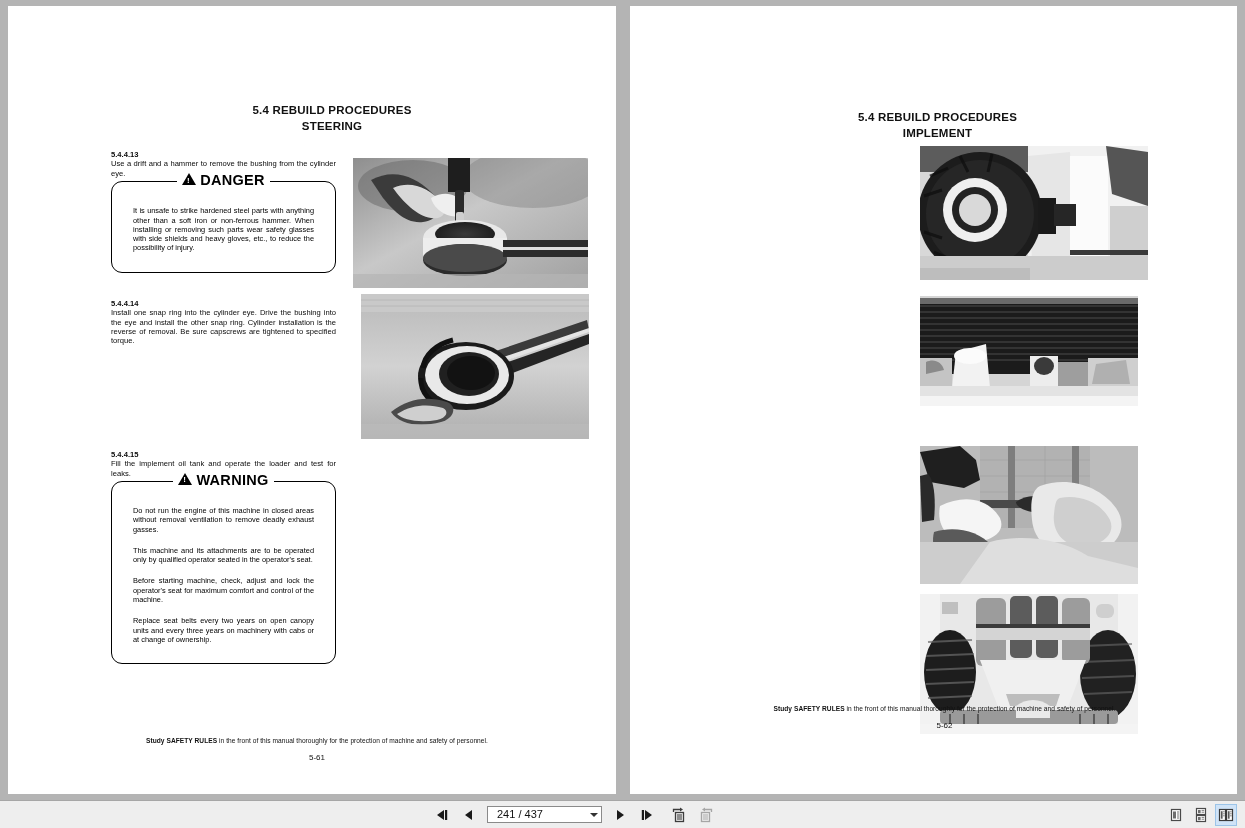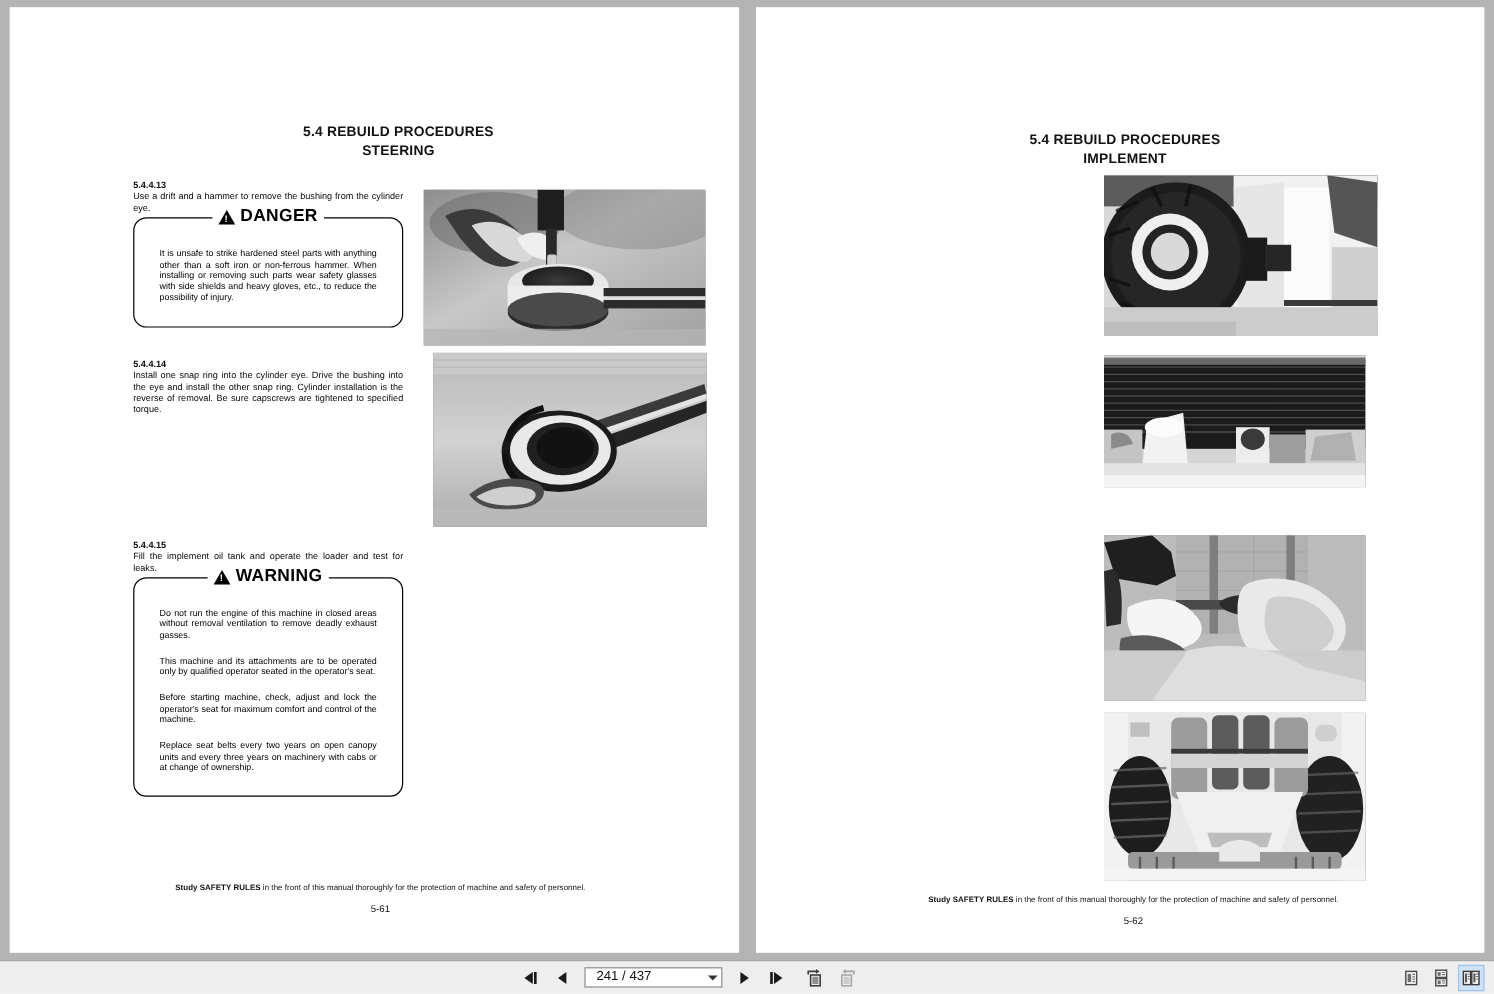--- a/index.html
+++ b/index.html
@@ -85,21 +85,21 @@
     display: flex;
     align-items: center;
     justify-content: center;
     gap: 5px;
     pointer-events: none;
   }
   .alert-head .cap {
     background: #fff;
     padding: 0 5px;
     display: flex;
-    align-items: flex-end;
+    align-items: flex-start;
     gap: 4px;
   }
   .alert-title {
     font-size: 14.5px;
     font-weight: bold;
     letter-spacing: 0.3px;
     line-height: 14px;
     color: #000;
   }
   .tri {
@@ -146,21 +146,21 @@
     color: #111;
     letter-spacing: 0.05px;
   }
   .doc-footer .safety .lead { font-weight: bold; }
   .doc-footer .pageno {
     margin-top: 9px;
     font-size: 8px;
     color: #111;
   }
   #ftr-left  { top: 731px; padding: 0 30px 0 40px; }
-  #ftr-right { top: 741px; padding: 0 28px 0 34px; margin-left: 16px; }
+  #ftr-right { top: 699px; padding: 0 28px 0 34px; margin-left: 16px; }
 
   
   #toolbar {
     position: absolute;
     left: 0; top: 800px;
     width: 1245px; height: 28px;
     background: #eeeeee;
     border-top: 1px solid #a6a6a6;
     display: flex;
     align-items: center;

